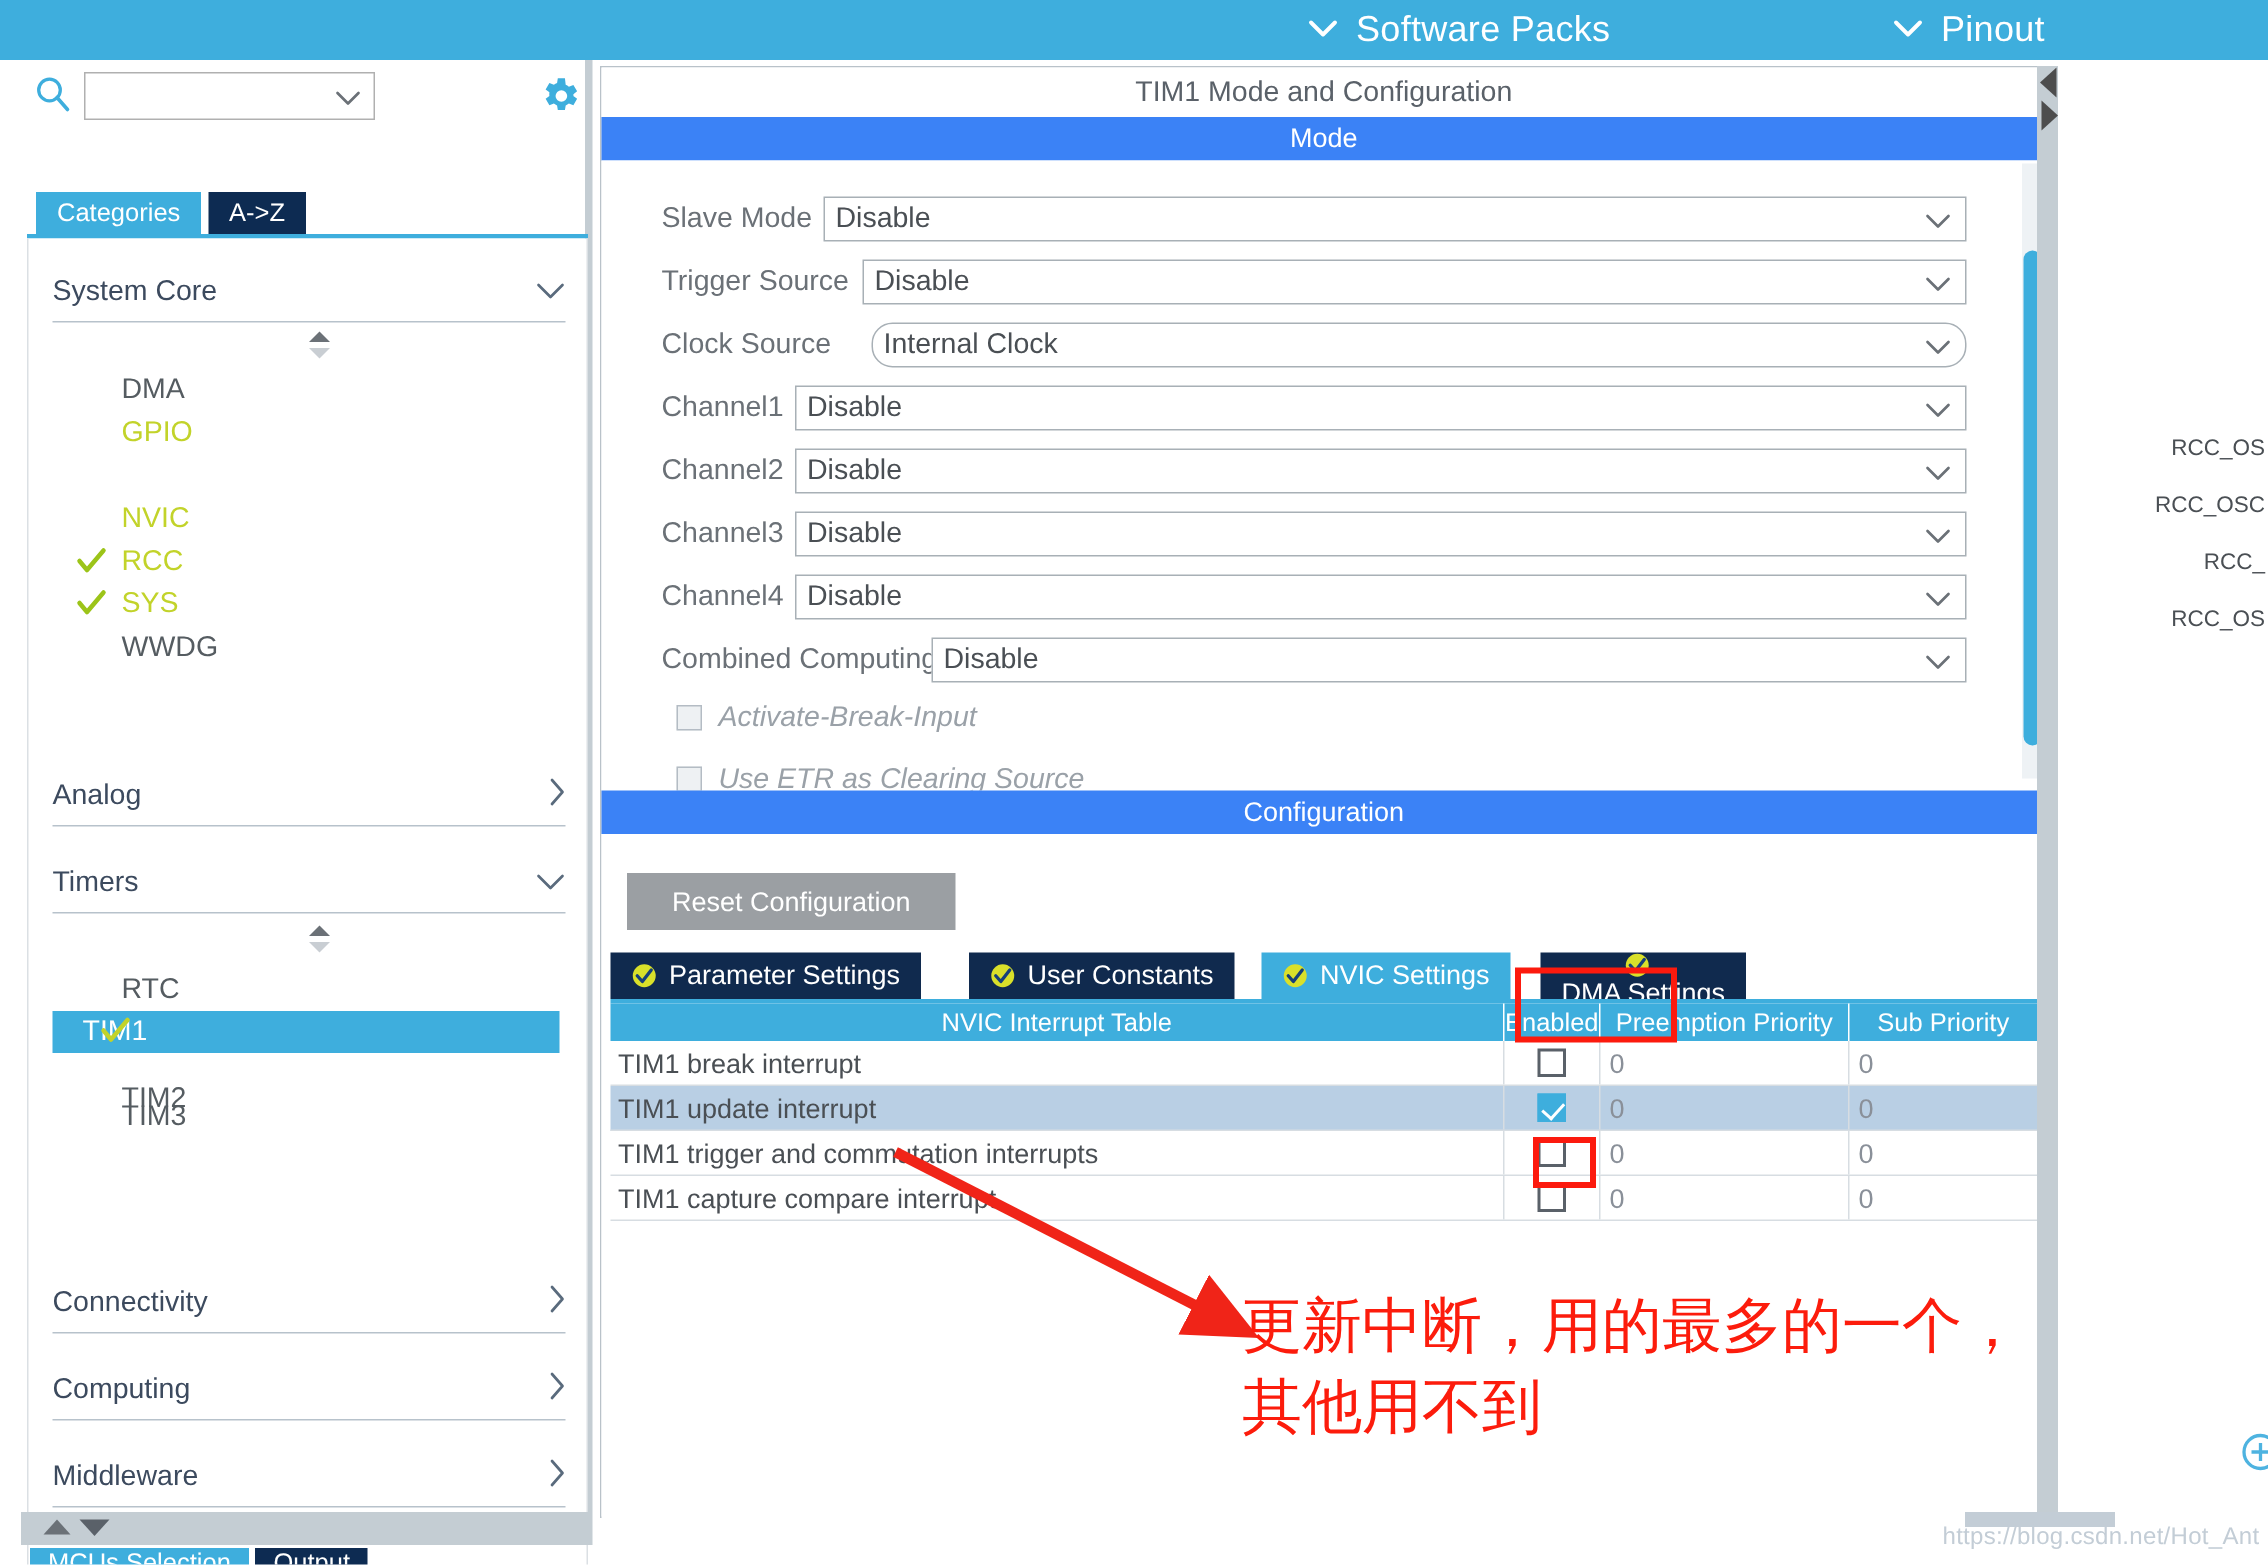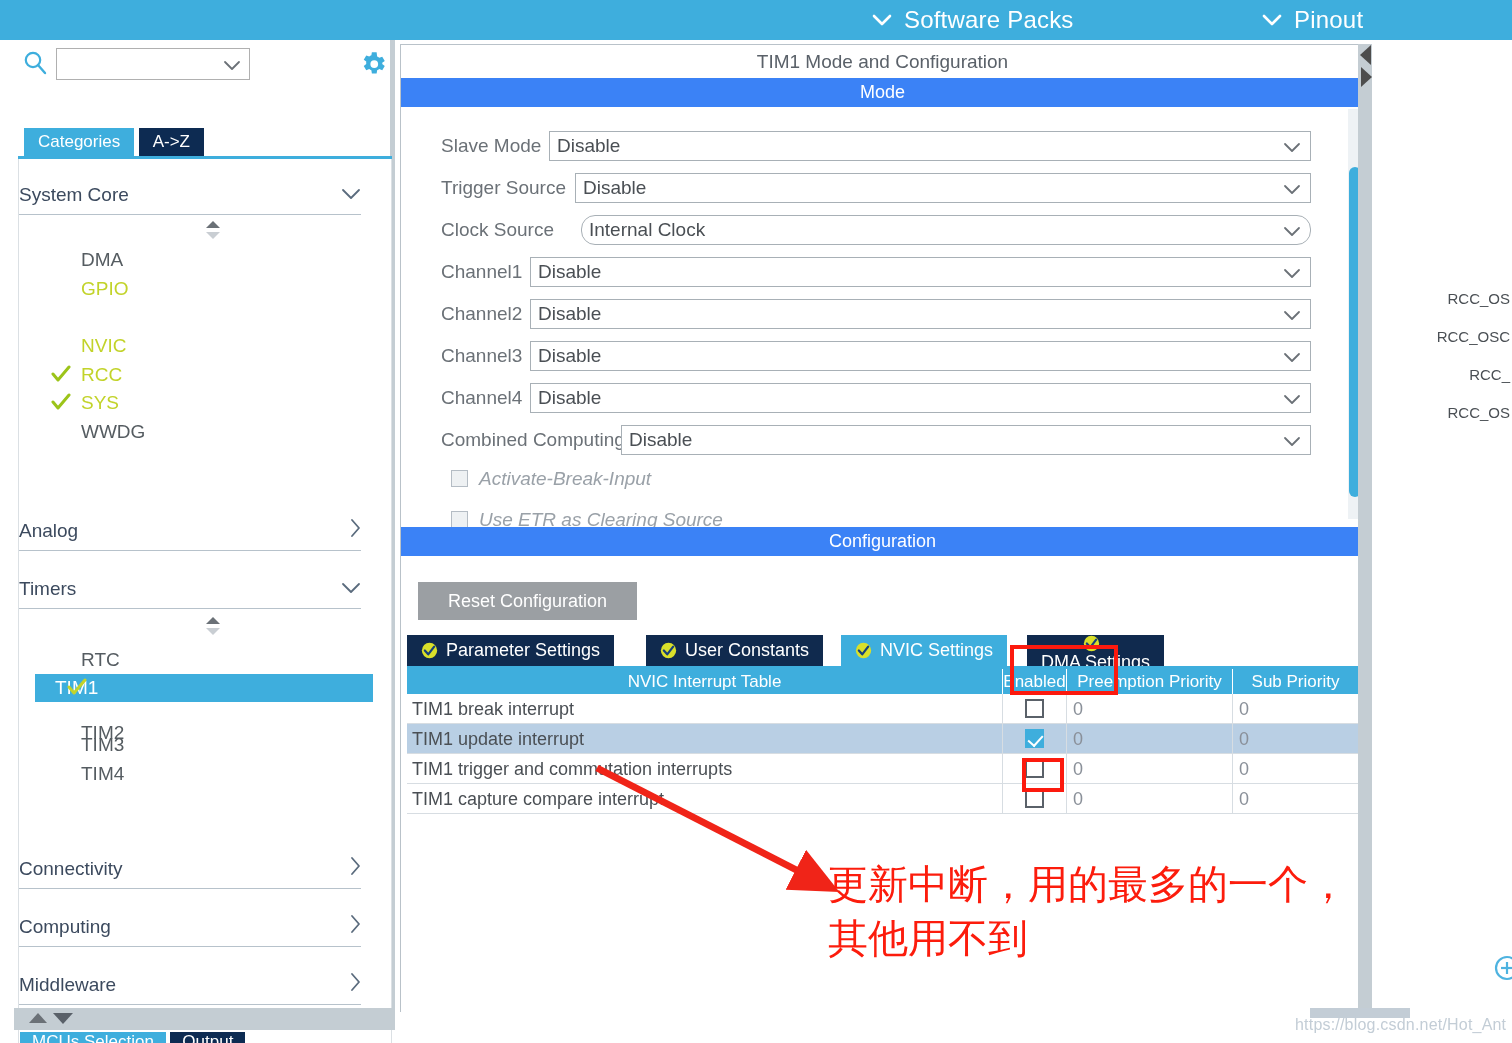--- a/index.html
+++ b/index.html
@@ -61,21 +61,21 @@
   .tab-underline{
     position:absolute; left:18px; top:116px; width:374px; height:3px; background:#3eaedd;
   }
 
   .catpanel{
     position:absolute; left:18px; top:119px; width:374px; height:886px;
     background:#ffffff; border:1px solid #dbe0e4; border-top:none; overflow:hidden;
   }
 
   .cat-header{
-    position:absolute; left:0; width:342px; height:40px;
+    position:absolute; left:16px; width:342px; height:40px;
     display:flex; align-items:center; justify-content:space-between;
     border-bottom:1px solid #b7c2cb; cursor:pointer;
   }
   .cat-header .label{ font-size:19px; color:#3c4a5e; }
   .cat-header .arrow{ font-size:17px; color:#5a6b7d; }
 
   .spinner{ position:absolute; width:18px; height:20px; left:185px; }
 
   .leaf{
     position:absolute; left:0; width:342px; height:28px;
@@ -377,23 +377,20 @@
             </svg>
         </span>
         <span>TIM1</span>
       </div>
       <div class="leaf grey" style="top:560px;text-align:right;">
           <span>TIM2</span>
         </div>
       <div class="leaf grey" style="top:572px;align-items:center;">
           <span>TIM3</span>
         </div>
-      <div class="leaf grey" style="top:601px;">
-          <span>TIM4</span>
-        </div>
 
       <div class="cat-header" style="top:690px;">
         <span class="label">Connectivity</span>
         <span class="arrow">
           <svg width="12" height="20" viewBox="0 0 12 20">
               <path d="M3 2 L10 10 L3 18" stroke="#5a6b7d" stroke-width="1.8" fill="none" stroke-linecap="round" stroke-linejoin="round"></path>
             </svg>
         </span>
       </div>
 

